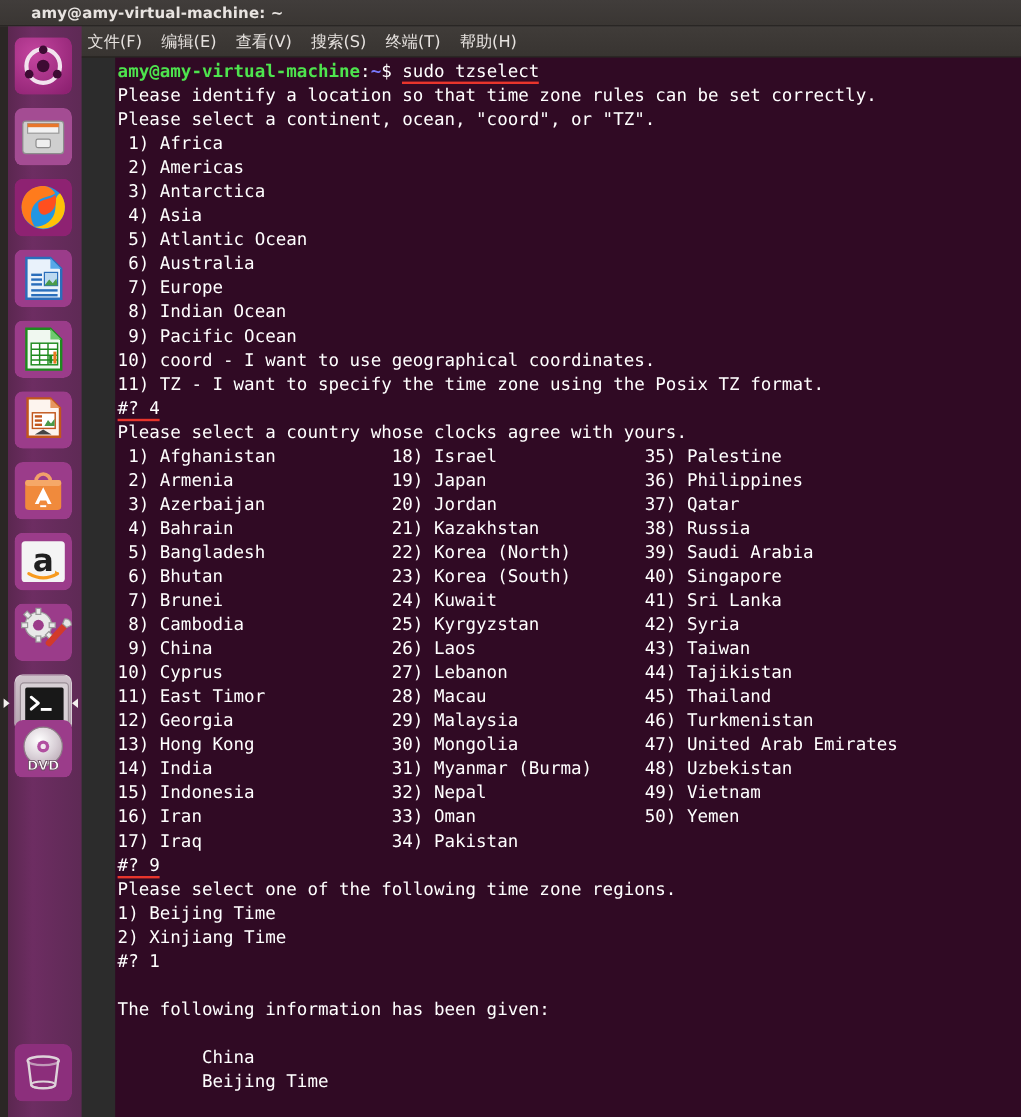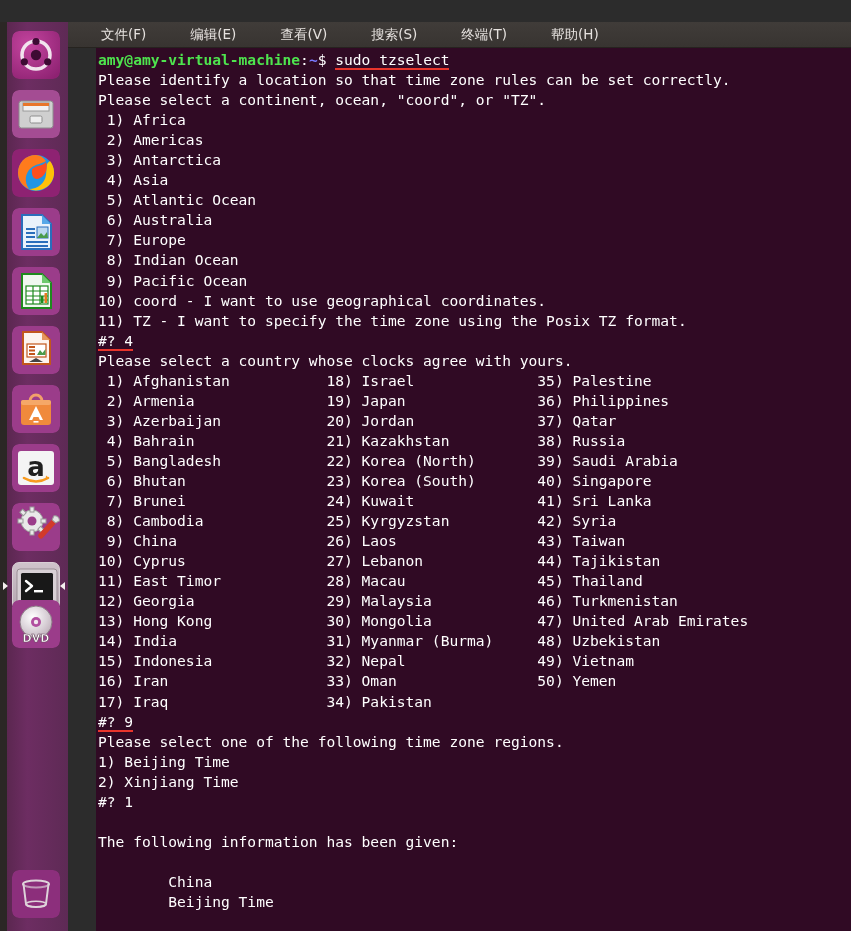--- a/index.html
+++ b/index.html
@@ -64,21 +64,20 @@
     display: flex;
     gap: 10px;
   }
   .menu-item {
     font-size: 13.5px;
     color: #e6e2df;
     padding: 1px 3px;
     white-space: nowrap;
     font-family: "DejaVu Sans", sans-serif;
     cursor: default;
-    margin-left: 28px;
   }
 
   
   #launcher {
     position: absolute;
     left: 0;
     top: 22px;
     width: 68px;
     height: 909px;
     background: linear-gradient(to right, #2b2725 0%, #2b2725 7px, #5b2750 7px, #6d2d62 40%, #5e2a55 100%);
@@ -150,20 +149,23 @@
     font-family: "DejaVu Sans", sans-serif;
     white-space: nowrap;
     opacity: 0.85;
   }
 </style>
 </head>
 <body>
 
 <div id="window">
 
+  <div id="titlebar">
+    <div id="titlebar-title">amy@amy-virtual-machine: ~</div>
+  </div>
 
   <div id="menubar">
     <div id="menu-items">
       <div class="menu-item">文件(F)</div>
       <div class="menu-item">编辑(E)</div>
       <div class="menu-item">查看(V)</div>
       <div class="menu-item">搜索(S)</div>
       <div class="menu-item">终端(T)</div>
       <div class="menu-item">帮助(H)</div>
     </div>

